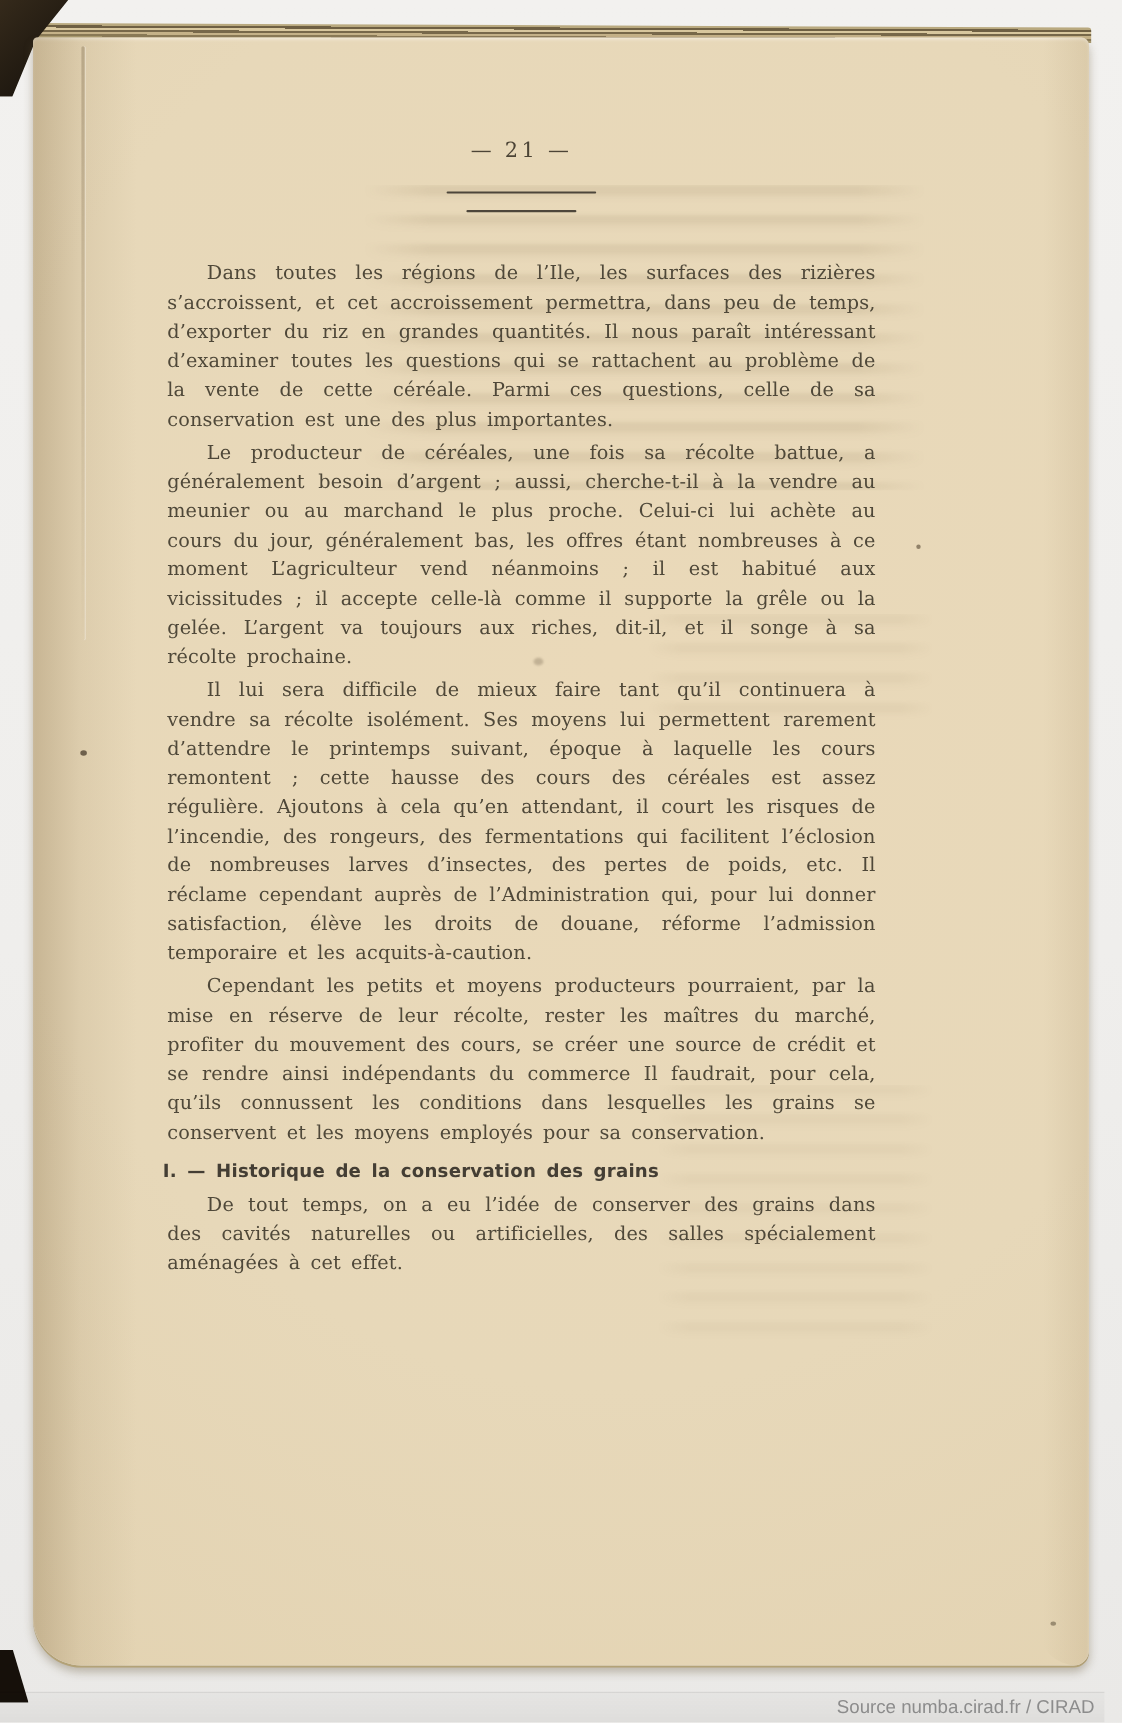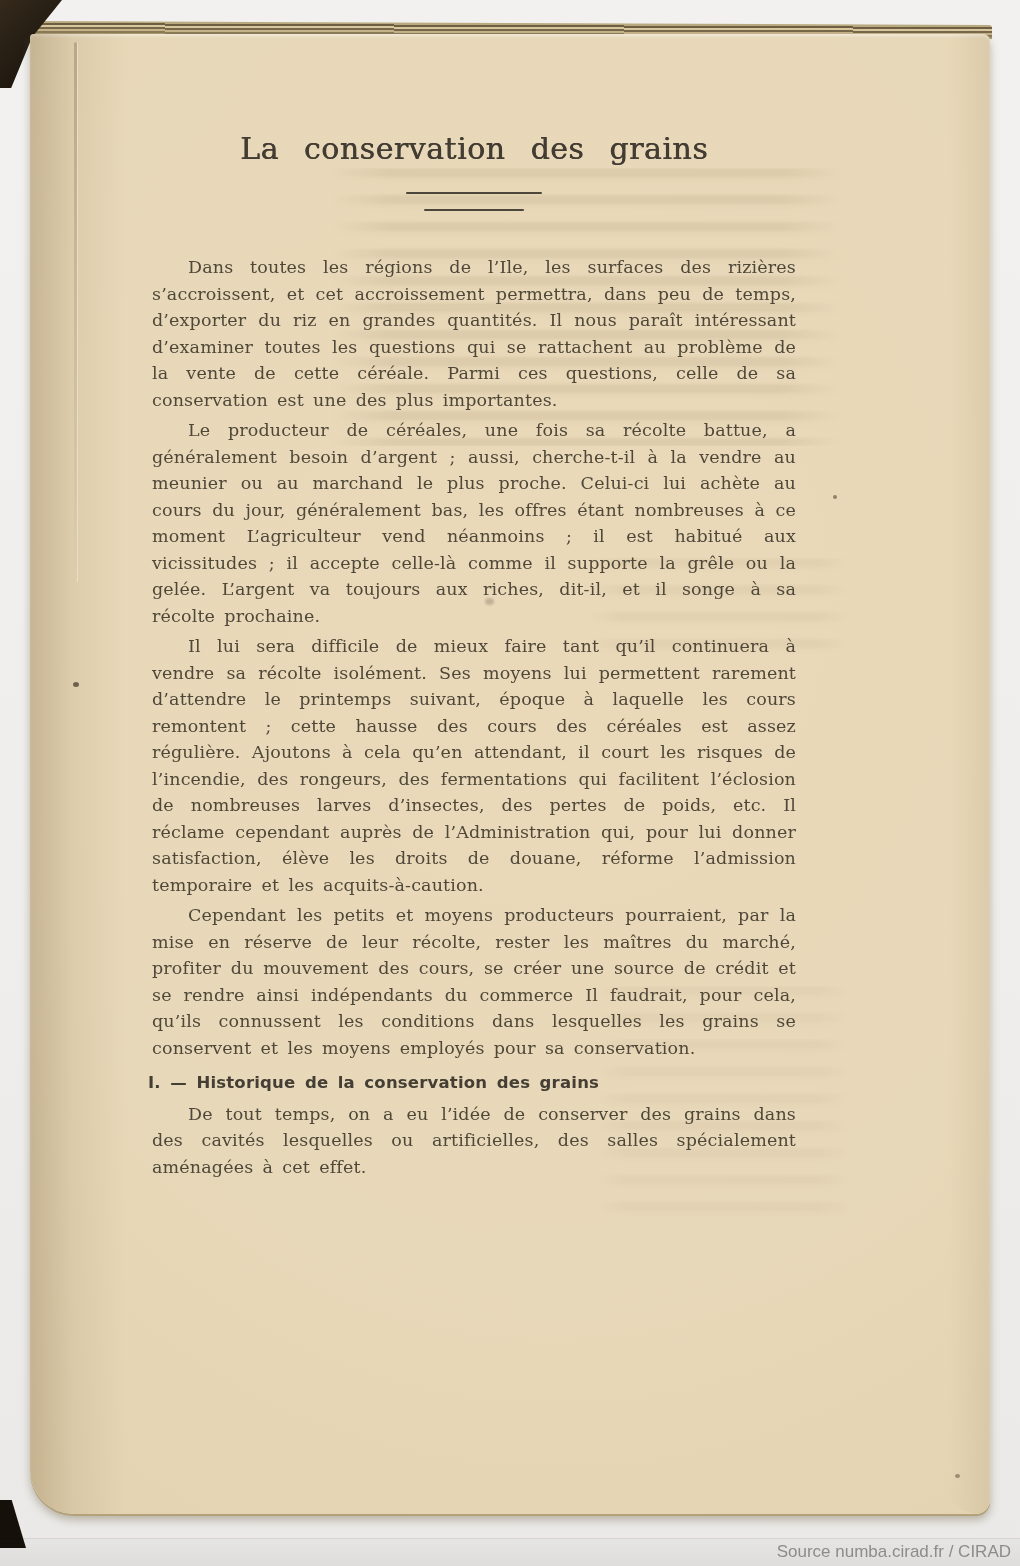--- a/index.html
+++ b/index.html
@@ -106,21 +106,21 @@
   .body-text p{margin:4px;text-indent:36px;}
   .section-heading{
     margin:9px 0 0;
     font-family:"DejaVu Sans",sans-serif;font-weight:bold;
     font-size:16.5px;letter-spacing:.2px;color:#443e34;
   }
   .closing-text{margin-top:5px;}
 
   
   .viewer-footer{
-    position:absolute;left:0;right:0;bottom:0;height:27px;
+    position:absolute;left:0;right:16px;bottom:0;height:27px;
     background:linear-gradient(180deg,rgba(0,0,0,.02),rgba(0,0,0,.05));
     border-top:1px solid rgba(0,0,0,.04);
   }
   .viewer-footer span{
     position:absolute;right:9px;bottom:4px;
     font-family:"Liberation Sans",sans-serif;
     font-size:17px;color:#8c8c8c;
   }
 </style>
 </head>
@@ -140,35 +140,35 @@
     <div class="bleed bleed-a"></div>
     <div class="bleed bleed-b"></div>
     <div class="bleed bleed-c"></div>
 
     <div class="speck speck-1"></div>
     <div class="speck speck-2"></div>
     <div class="speck speck-3"></div>
     <div class="speck speck-4"></div>
 
     <div class="content">
+      <div class="page-number">— 21 —</div>
 
-      <h1 class="doc-title">La conservation des grains</h1>
       <div class="rule rule-title"></div>
 
       <div class="rule rule-subtitle"></div>
 
       <div class="body-text">
         <p>Dans toutes les régions de l’Ile, les surfaces des rizières s’accroissent, et cet accroissement permettra, dans peu de temps, d’exporter du riz en grandes quantités. Il nous paraît intéressant d’examiner toutes les questions qui se rattachent au problème de la vente de cette céréale. Parmi ces questions, celle de sa conservation est une des plus importantes.</p>
         <p>Le producteur de céréales, une fois sa récolte battue, a généralement besoin d’argent ; aussi, cherche-t-il à la vendre au meunier ou au marchand le plus proche. Celui-ci lui achète au cours du jour, généralement bas, les offres étant nombreuses à ce moment L’agriculteur vend néanmoins ; il est habitué aux vicissitudes ; il accepte celle-là comme il supporte la grêle ou la gelée. L’argent va toujours aux riches, dit-il, et il songe à sa récolte prochaine.</p>
         <p>Il lui sera difficile de mieux faire tant qu’il continuera à vendre sa récolte isolément. Ses moyens lui permettent rarement d’attendre le printemps suivant, époque à laquelle les cours remontent ; cette hausse des cours des céréales est assez régulière. Ajoutons à cela qu’en attendant, il court les risques de l’incendie, des rongeurs, des fermentations qui facilitent l’éclosion de nombreuses larves d’insectes, des pertes de poids, etc. Il réclame cependant auprès de l’Administration qui, pour lui donner satisfaction, élève les droits de douane, réforme l’admission temporaire et les acquits-à-caution.</p>
         <p>Cependant les petits et moyens producteurs pourraient, par la mise en réserve de leur récolte, rester les maîtres du marché, profiter du mouvement des cours, se créer une source de crédit et se rendre ainsi indépendants du commerce Il faudrait, pour cela, qu’ils connussent les conditions dans lesquelles les grains se conservent et les moyens employés pour sa conservation.</p>
 
         <div class="section-heading">I. — Historique de la conservation des grains</div>
 
-        <p class="closing-text">De tout temps, on a eu l’idée de conserver des grains dans des cavités lesquelles ou artificielles, des salles spécialement aménagées à cet effet.</p>
+        <p class="closing-text">De tout temps, on a eu l’idée de conserver des grains dans des cavités naturelles ou artificielles, des salles spécialement aménagées à cet effet.</p>
       </div>
     </div>
   </div>
 
   <div class="viewer-footer">
     <span>Source numba.cirad.fr / CIRAD</span>
   </div>
 
 </div>
 

